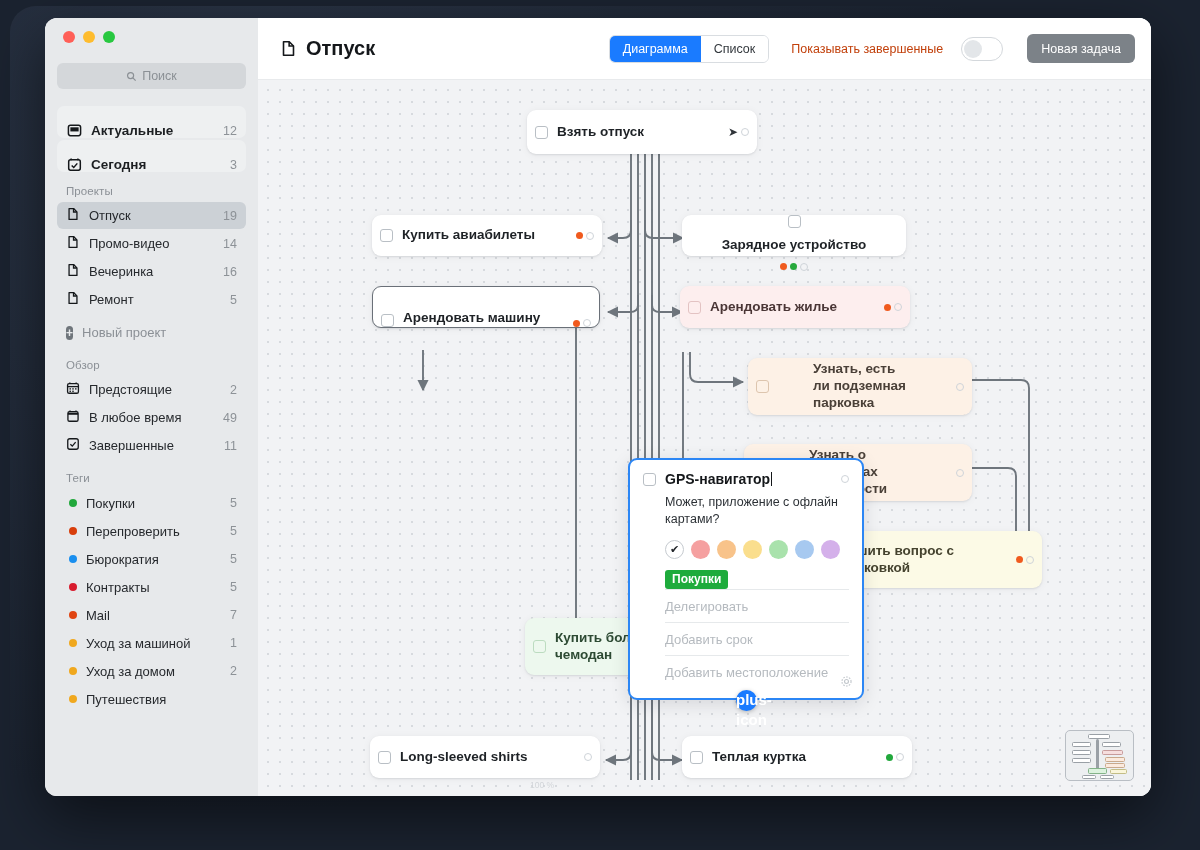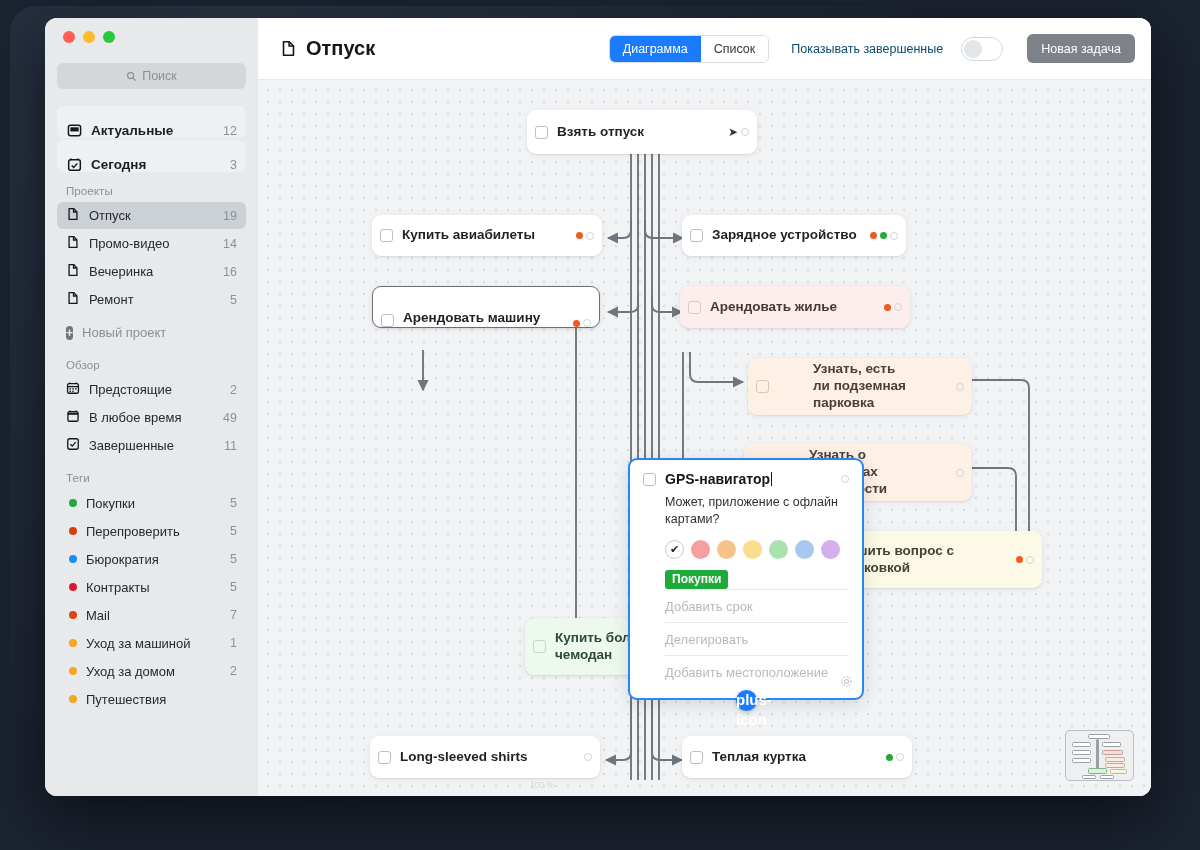--- a/index.html
+++ b/index.html
@@ -77,21 +77,21 @@
   .topbar{
     height:62px; flex:0 0 62px; display:flex; align-items:center;
     padding:0 16px 0 22px; background:#fff; gap:12px;
     border-bottom:1px solid #e8eaec;
   }
   .ptitle{ display:flex; align-items:center; gap:9px; font-size:20px; font-weight:bold; color:#14171a; }
   .spacer{ flex:1; }
   .segctl{ display:flex; border:1px solid #d9dde1; border-radius:6px; overflow:hidden; height:28px; }
   .seg{ padding:0 13px; display:flex;align-items:center; font-size:12.5px; color:#33383d; background:#fff; }
   .seg.on{ background:#1a7bff; color:#fff; }
-  .togglbl{ font-size:12.5px; color:#0c4a6e; margin-left:10px; }
+  .togglbl{ font-size:12.5px; color:#c2410c; margin-left:10px; }
   .switch{
     width:42px;height:24px;border-radius:12px;background:#fff;border:1px solid #d4d8dc;
     position:relative; margin-left:6px;
   }
   .knob{ position:absolute; left:2px; top:2px; width:18px;height:18px;border-radius:50%;
     background:#e3e6e9; }
   .newtask{
     height:29px; padding:0 14px; border-radius:6px; background:#7c8288; color:#fff;
     font-size:12.5px; display:flex;align-items:center; margin-left:12px;
   }
@@ -423,21 +423,21 @@
               </span>
             </div>
             <div class="card white" style="left: 114px; top: 135px; width: 230px; height: 41px;">
               <span class="cbx"></span>
               <span class="ctext">Купить авиабилеты</span>
               <span class="meta">
                 <span class="mdot" style="background:#f05a1e"></span>
                 <span class="mring"></span>
               </span>
             </div>
-            <div class="card white" style="left: 424px; top: 135px; width: 224px; height: 41px;">
+            <div class="card white" style="left: 424px; top: 135px; width: 224px; height: 41px; flex-direction: column;">
               <span class="cbx"></span>
               <span class="ctext">Зарядное устройство</span>
               <span class="meta">
                 <span class="mdot" style="background:#f05a1e"></span>
                 <span class="mdot" style="background:#27a93c"></span>
                 <span class="mring"></span>
               </span>
             </div>
             <div class="card outlined" style="left: 114px; top: 206px; width: 228px; height: 42px; align-items: flex-end;">
               <span class="cbx"></span>
@@ -512,22 +512,22 @@
         <div class="swatches">
           <span class="sw none">✔</span>
           <span class="sw" style="background:#f5a0a0"></span>
           <span class="sw" style="background:#f8c38a"></span>
           <span class="sw" style="background:#fade8d"></span>
           <span class="sw" style="background:#a9e2ac"></span>
           <span class="sw" style="background:#a7c9f0"></span>
           <span class="sw" style="background:#d4b0ea"></span>
         </div>
         <div><span class="tagpill">Покупки</span></div>
+        <div class="edfield">Делегировать</div>
         <div class="edfield">Добавить срок</div>
-        <div class="edfield">Делегировать</div>
         <div class="edfield">Добавить местоположение</div>
         <span class="gear">
           <svg viewBox="0 0 16 16" width="13" height="13">
                 <circle cx="8" cy="8" r="2.4" fill="none" stroke="#c2c7cc" stroke-width="1.4"></circle>
                 <circle cx="8" cy="8" r="5.6" fill="none" stroke="#c2c7cc" stroke-width="1.4" stroke-dasharray="2 1.6"></circle>
               </svg>
         </span>
       </div>
       <div class="fab">plus-icon</div>
 

